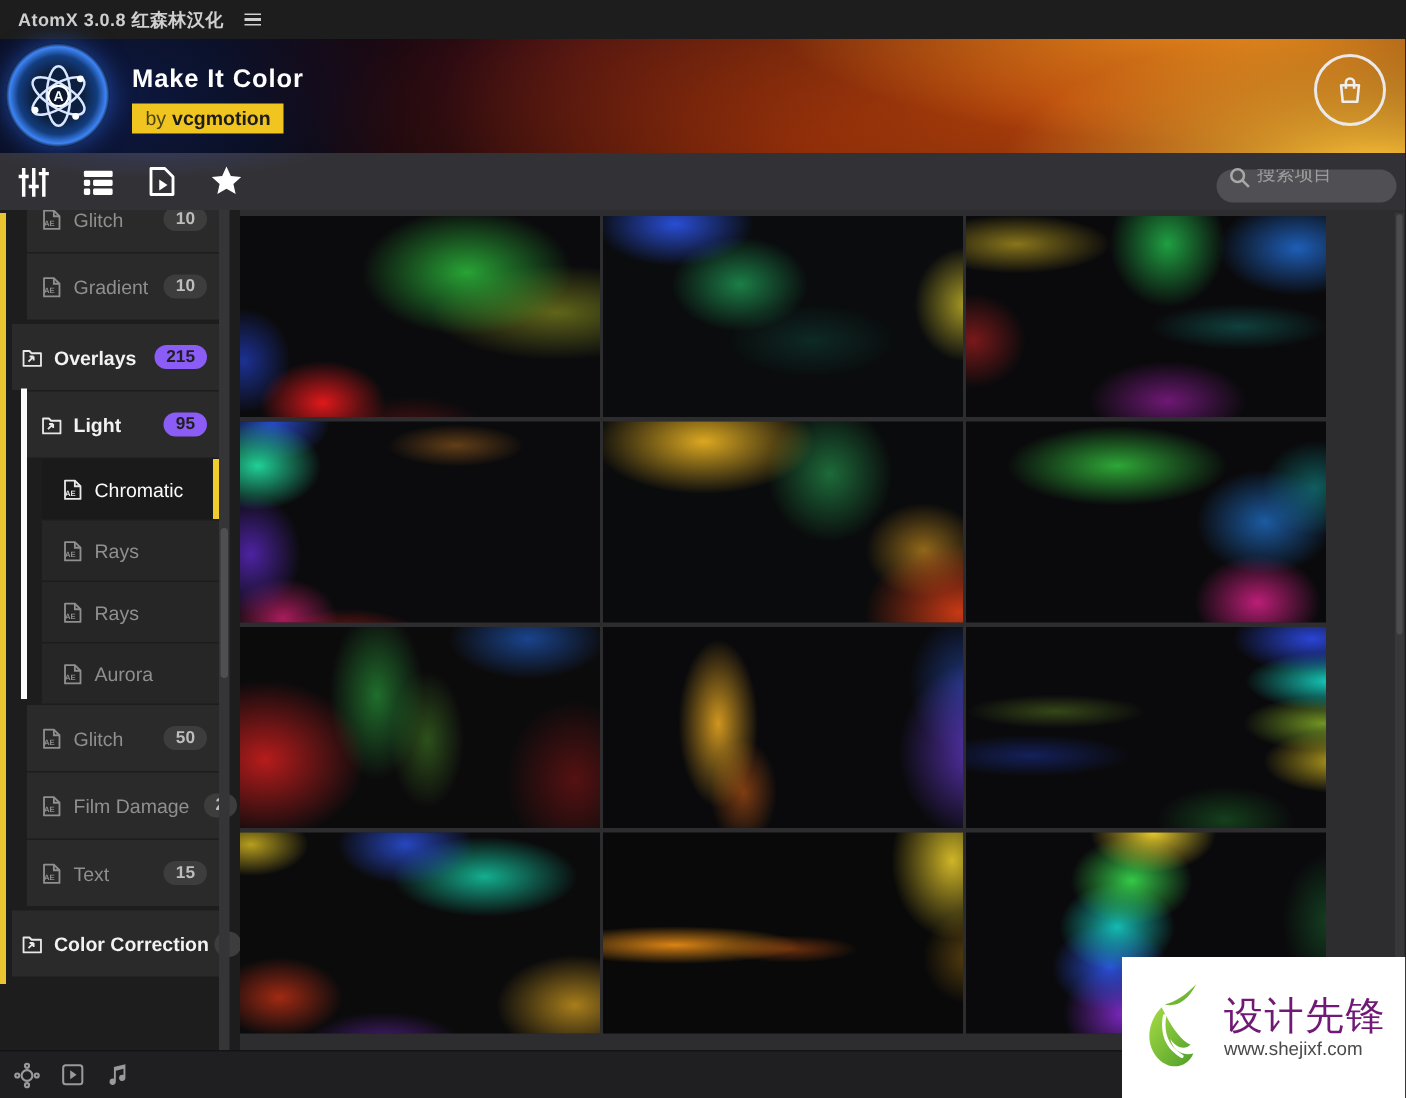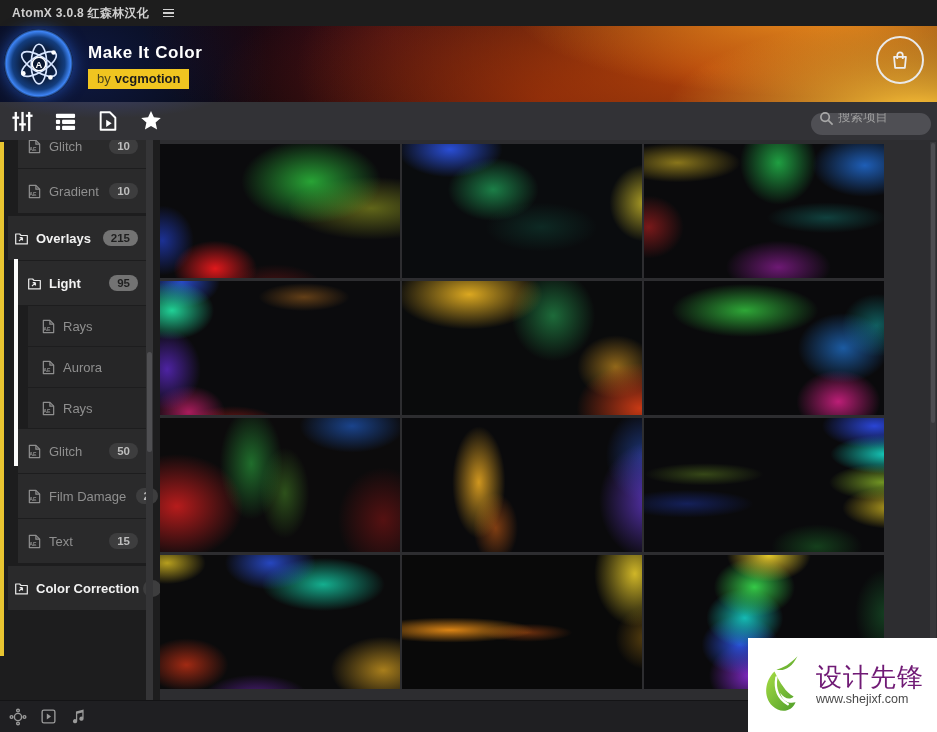--- a/index.html
+++ b/index.html
@@ -60,21 +60,21 @@
   .s-item.selected{background:#1a1a1b;}
   .s-item.selected::after{content:"";position:absolute;right:0;top:0;bottom:0;width:4px;background:#f1cc2e;}
   .s-icon{flex:0 0 auto;display:flex;color:#8f8f8f;}
   .lvl0 .s-icon{margin-left:6px;} .lvl1 .s-icon{margin-left:9px;} .lvl2 .s-icon{margin-left:13px;}
   .s-label{margin-left:7px;font-size:13px;color:#8f8f8f;white-space:nowrap;}
   .s-item.emph .s-label{color:#f2f2f2;font-weight:700;}
   .s-item.emph .s-icon{color:#e8e8e8;}
   .s-item.selected .s-label{color:#fafafa;font-weight:500;}
   .s-item.selected .s-icon{color:#e8e8e8;}
   .badge{margin-left:auto;margin-right:8px;border-radius:10px;padding:2px 8px;font-size:11.5px;font-weight:700;white-space:nowrap;}
-  .badge.yellow{background:#737373;color:#1f1f1f;}
+  .badge.yellow{background:#8b5cf6;color:#1f1f1f;}
   .badge.gray{background:#3d3d3e;color:#bdbdbd;}
   .badge.clip{margin-right:-12px;}
   .badge.empty{min-width:18px;min-height:17px;margin-right:-15px;}
   .tree-bar-yellow{position:absolute;left:0;top:2px;width:4px;height:514px;background:#e8c531;}
   .tree-bar-white{position:absolute;left:14px;top:119px;width:4px;height:207px;background:#fbfbfb;}
   .s-scroll{position:absolute;left:146px;top:0;width:7px;height:560px;background:#353537;}
   .s-scroll .thumb{position:absolute;left:1px;width:5px;top:212px;height:100px;background:#4f4f52;border-radius:3px;}
 
   
   .main{position:absolute;left:160px;top:0;width:777px;height:560px;background:#2d2d30;}
@@ -217,49 +217,59 @@
           <div class="s-item lvl1 emph">
             <span class="s-icon">
               <svg width="15" height="15" viewBox="0 0 16 16" fill="none" stroke="currentColor" stroke-width="1.3">
                 <path d="M1.8 13.8V3.2h4.2l1.5 1.6h6.7v9z" stroke-linejoin="round"></path>
                 <path d="M5.3 10.8L9 7.1M9 7.1H6.1M9 7.1v2.9"></path>
               </svg>
             </span>
             <span class="s-label">Light</span>
             <span class="badge yellow">95</span>
           </div>
+          <div class="s-item lvl2 selected">
+            <span class="s-icon">
+              <svg width="15" height="15" viewBox="0 0 16 16">
+                <path d="M2.5 1.5h7l4 4v9h-11z" fill="none" stroke="currentColor" stroke-width="1.3" stroke-linejoin="round"></path>
+                <path d="M9.5 1.5v4h4" fill="none" stroke="currentColor" stroke-width="1.3"></path>
+                <text x="6.3" y="12.3" font-size="5.5" font-weight="bold" fill="currentColor" text-anchor="middle">AE</text>
+              </svg>
+            </span>
+            <span class="s-label">Chromatic</span>
+          </div>
           <div class="s-item lvl2">
             <span class="s-icon">
               <svg width="15" height="15" viewBox="0 0 16 16">
                 <path d="M2.5 1.5h7l4 4v9h-11z" fill="none" stroke="currentColor" stroke-width="1.3" stroke-linejoin="round"></path>
                 <path d="M9.5 1.5v4h4" fill="none" stroke="currentColor" stroke-width="1.3"></path>
                 <text x="6.3" y="12.3" font-size="5.5" font-weight="bold" fill="currentColor" text-anchor="middle">AE</text>
               </svg>
             </span>
             <span class="s-label">Rays</span>
           </div>
           <div class="s-item lvl2">
             <span class="s-icon">
               <svg width="15" height="15" viewBox="0 0 16 16">
                 <path d="M2.5 1.5h7l4 4v9h-11z" fill="none" stroke="currentColor" stroke-width="1.3" stroke-linejoin="round"></path>
                 <path d="M9.5 1.5v4h4" fill="none" stroke="currentColor" stroke-width="1.3"></path>
                 <text x="6.3" y="12.3" font-size="5.5" font-weight="bold" fill="currentColor" text-anchor="middle">AE</text>
               </svg>
             </span>
+            <span class="s-label">Rays</span>
+          </div>
+          <div class="s-item lvl2">
+            <span class="s-icon">
+              <svg width="15" height="15" viewBox="0 0 16 16">
+                <path d="M2.5 1.5h7l4 4v9h-11z" fill="none" stroke="currentColor" stroke-width="1.3" stroke-linejoin="round"></path>
+                <path d="M9.5 1.5v4h4" fill="none" stroke="currentColor" stroke-width="1.3"></path>
+                <text x="6.3" y="12.3" font-size="5.5" font-weight="bold" fill="currentColor" text-anchor="middle">AE</text>
+              </svg>
+            </span>
             <span class="s-label">Aurora</span>
-          </div>
-          <div class="s-item lvl2">
-            <span class="s-icon">
-              <svg width="15" height="15" viewBox="0 0 16 16">
-                <path d="M2.5 1.5h7l4 4v9h-11z" fill="none" stroke="currentColor" stroke-width="1.3" stroke-linejoin="round"></path>
-                <path d="M9.5 1.5v4h4" fill="none" stroke="currentColor" stroke-width="1.3"></path>
-                <text x="6.3" y="12.3" font-size="5.5" font-weight="bold" fill="currentColor" text-anchor="middle">AE</text>
-              </svg>
-            </span>
-            <span class="s-label">Rays</span>
           </div>
           <div class="s-item lvl1">
             <span class="s-icon">
               <svg width="15" height="15" viewBox="0 0 16 16">
                 <path d="M2.5 1.5h7l4 4v9h-11z" fill="none" stroke="currentColor" stroke-width="1.3" stroke-linejoin="round"></path>
                 <path d="M9.5 1.5v4h4" fill="none" stroke="currentColor" stroke-width="1.3"></path>
                 <text x="6.3" y="12.3" font-size="5.5" font-weight="bold" fill="currentColor" text-anchor="middle">AE</text>
               </svg>
             </span>
             <span class="s-label">Glitch</span>

